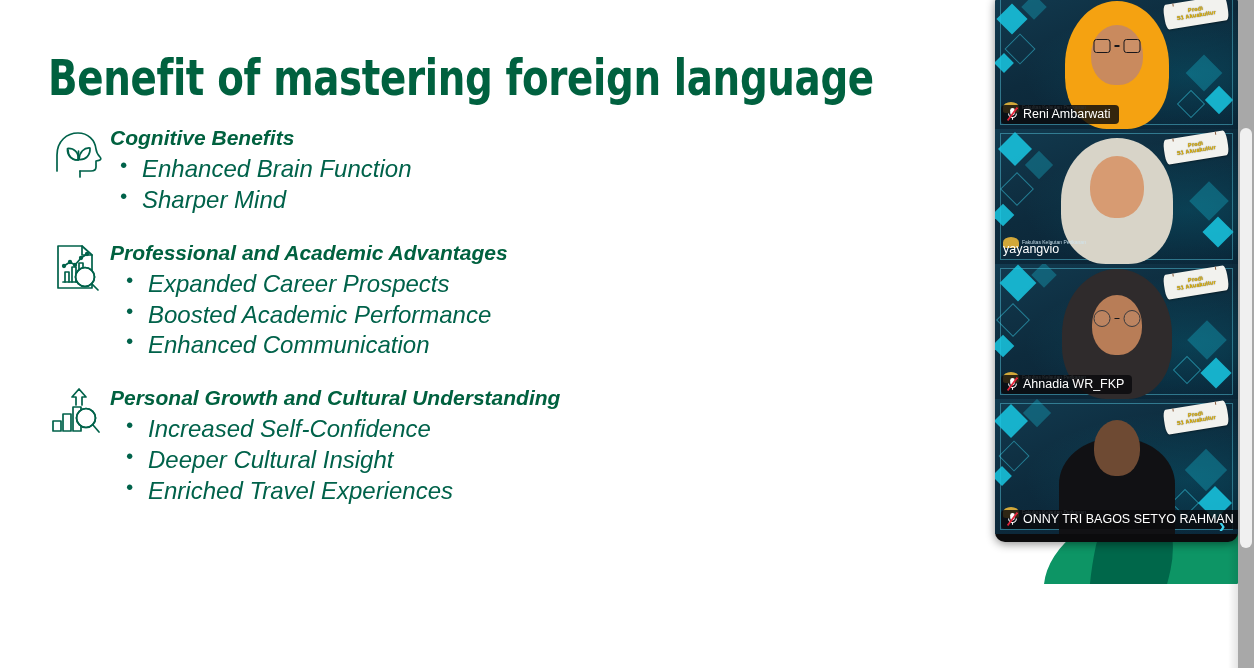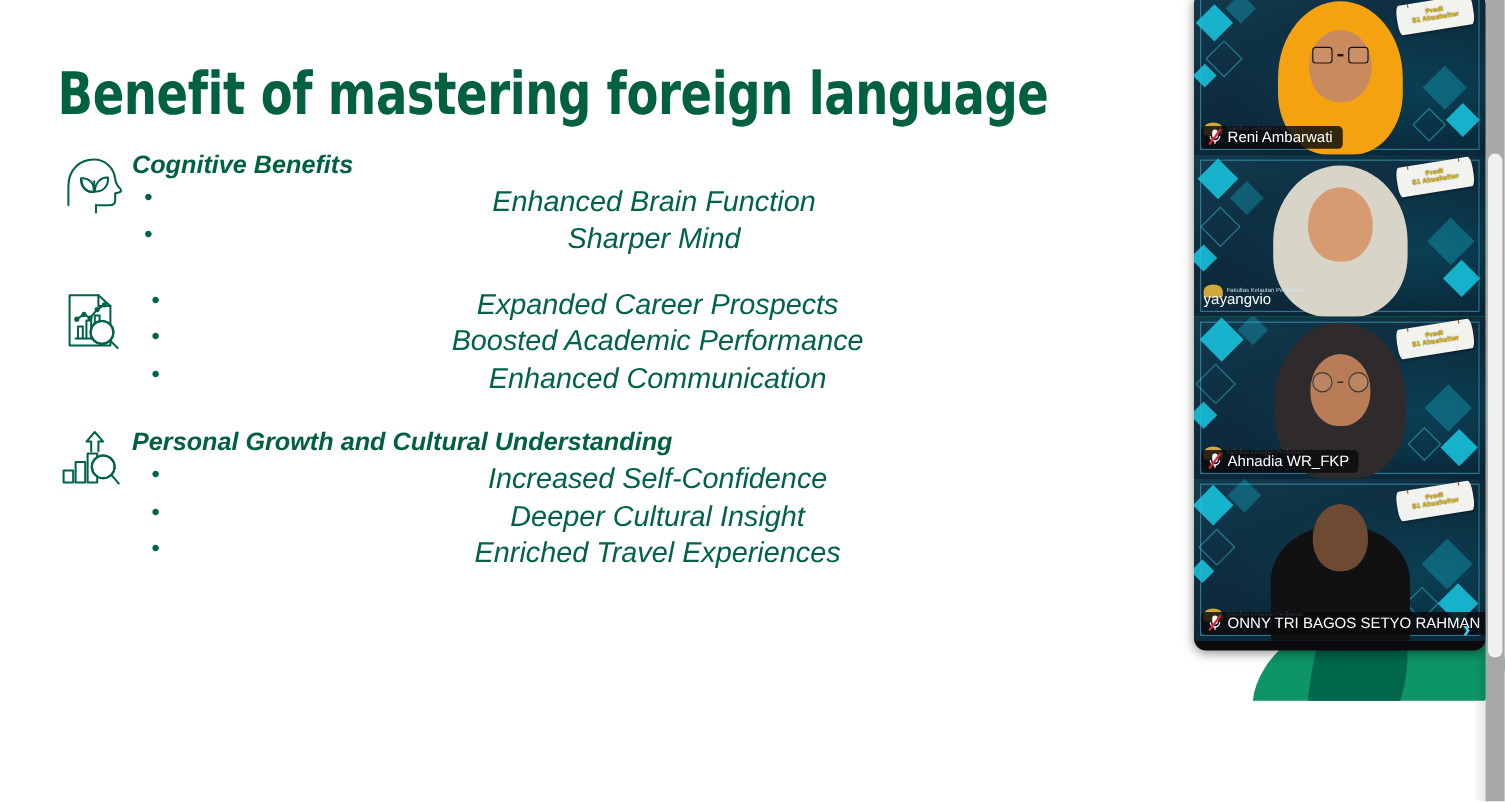--- a/index.html
+++ b/index.html
@@ -100,21 +100,20 @@
     font-weight: bold;
     color: #00613f;
     line-height: 1.2;
     margin: 0 0 4px 0;
     white-space: nowrap;
   }
   .bullets {
     list-style: none;
     margin: 0;
     padding: 0 0 0 4px;
-    text-align: center;
   }
   .bullets li {
     position: relative;
     font-size: 24px;
     color: #00624a;
     line-height: 1.28;
     padding-left: 28px;
     white-space: nowrap;
   }
   .bullets li::before {
@@ -396,20 +395,21 @@
           <circle cx="22" cy="20" r="1.3" fill="#00624a"></circle>
           <circle cx="27" cy="23" r="1.3" fill="#00624a"></circle>
           <circle cx="33" cy="16" r="1.3" fill="#00624a"></circle>
           <circle cx="39" cy="12" r="1.3" fill="#00624a"></circle>
           <circle cx="37" cy="35" r="9.5" fill="#ffffff"></circle>
           <circle cx="37" cy="35" r="9.5"></circle>
           <path d="M44 42 L50 48"></path>
         </svg>
       </div>
       <div class="section-body">
+        <div class="section-heading">Professional and Academic Advantages</div>
         <ul class="bullets">
           <li>Expanded Career Prospects</li>
           <li>Boosted Academic Performance</li>
           <li>Enhanced Communication</li>
         </ul>
       </div>
     </div>
 
     <div class="section" id="section-3">
       <div class="section-icon">

